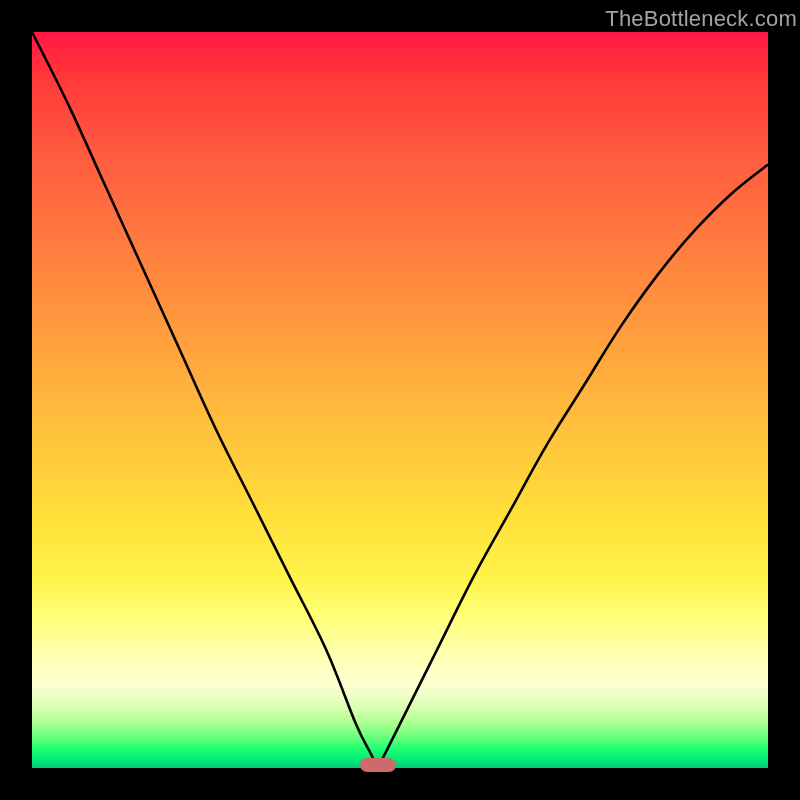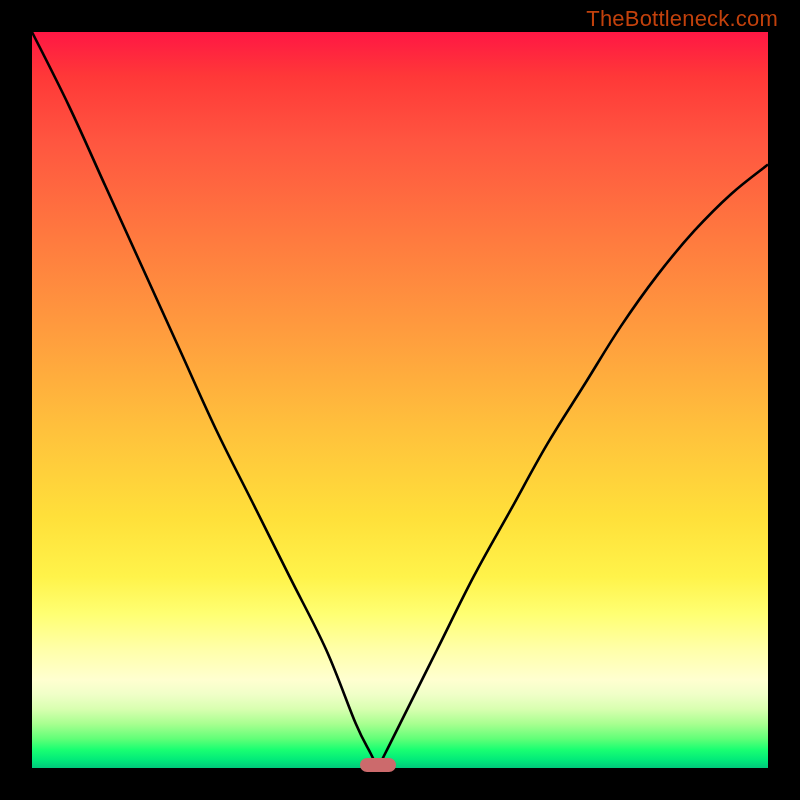--- a/index.html
+++ b/index.html
@@ -41,22 +41,22 @@
       #a8ff90 94%,
       #62ff78 96%,
       #1aff72 97.5%,
       #00e87a 99%,
       #00c97b 100%
     );
   }
   .watermark {
     position: absolute;
     top: 6px;
-    right: 22px;
-    color: #c2410c;
+    right: 3px;
+    color: #a3a3a3;
     font-size: 22px;
     letter-spacing: 0.2px;
     user-select: none;
   }
   svg.curves {
     position: absolute;
     top: 0;
     left: 0;
     width: 736px;
     height: 736px;

